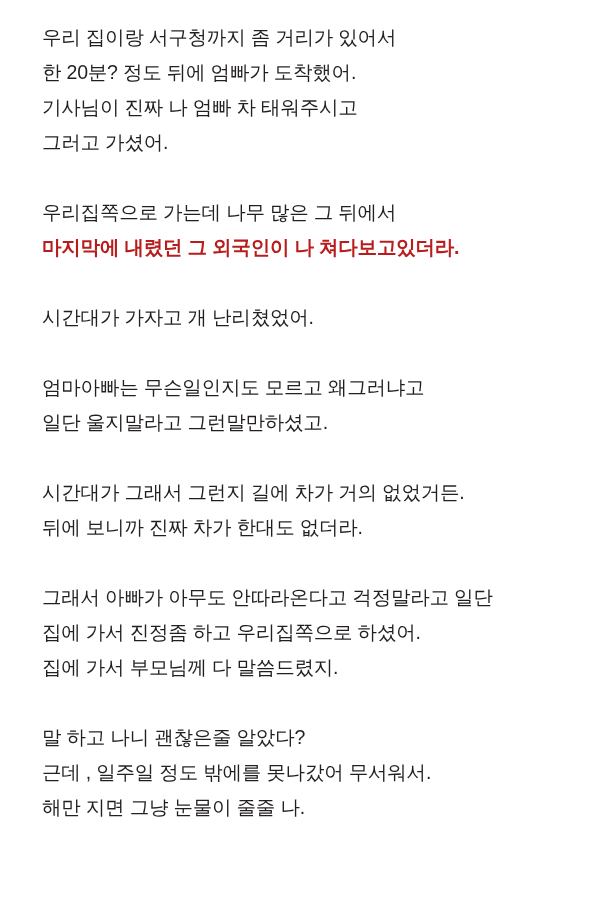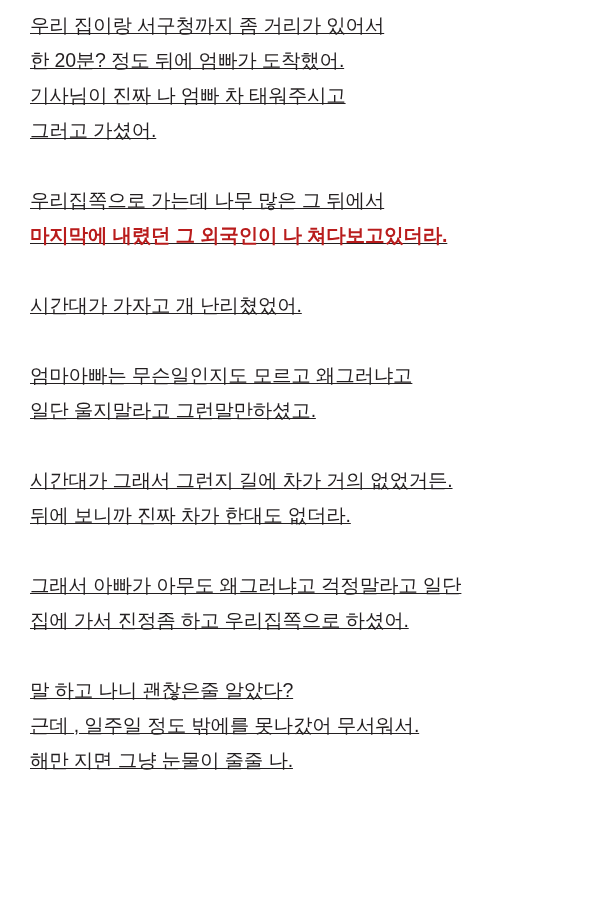--- a/index.html
+++ b/index.html
@@ -21,22 +21,21 @@
     box-sizing: border-box;
     padding: 8px 22px 0 30px;
   }
   .story {
     font-size: 19.5px;
     line-height: 35px;
     color: #231f20;
     letter-spacing: -0.2px;
   }
   .para {
-    margin: 0;
-    text-decoration: underline;
+    margin: 12px;
   }
   .para + .para {
     margin-top: 35px;
   }
   .line {
     display: block;
     white-space: pre;
   }
   .line.highlight {
     color: #b91c1c;
@@ -69,22 +68,23 @@
       <span class="line">엄마아빠는 무슨일인지도 모르고 왜그러냐고</span>
       <span class="line">일단 울지말라고 그런말만하셨고.</span>
     </p>
 
     <p class="para">
       <span class="line">시간대가 그래서 그런지 길에 차가 거의 없었거든.</span>
       <span class="line">뒤에 보니까 진짜 차가 한대도 없더라.</span>
     </p>
 
     <p class="para">
-      <span class="line">그래서 아빠가 아무도 왜그러냐고 걱정말라고 일단</span>
+      <span class="line">그래서 아빠가 아무도 안따라온다고 걱정말라고 일단</span>
       <span class="line">집에 가서 진정좀 하고 우리집쪽으로 하셨어.</span>
+      <span class="line">집에 가서 부모님께 다 말씀드렸지.</span>
     </p>
 
     <p class="para">
       <span class="line">말 하고 나니 괜찮은줄 알았다?</span>
       <span class="line">근데 , 일주일 정도 밖에를 못나갔어 무서워서.</span>
       <span class="line">해만 지면 그냥 눈물이 줄줄 나.</span>
     </p>
 
   </div>
 </div>

